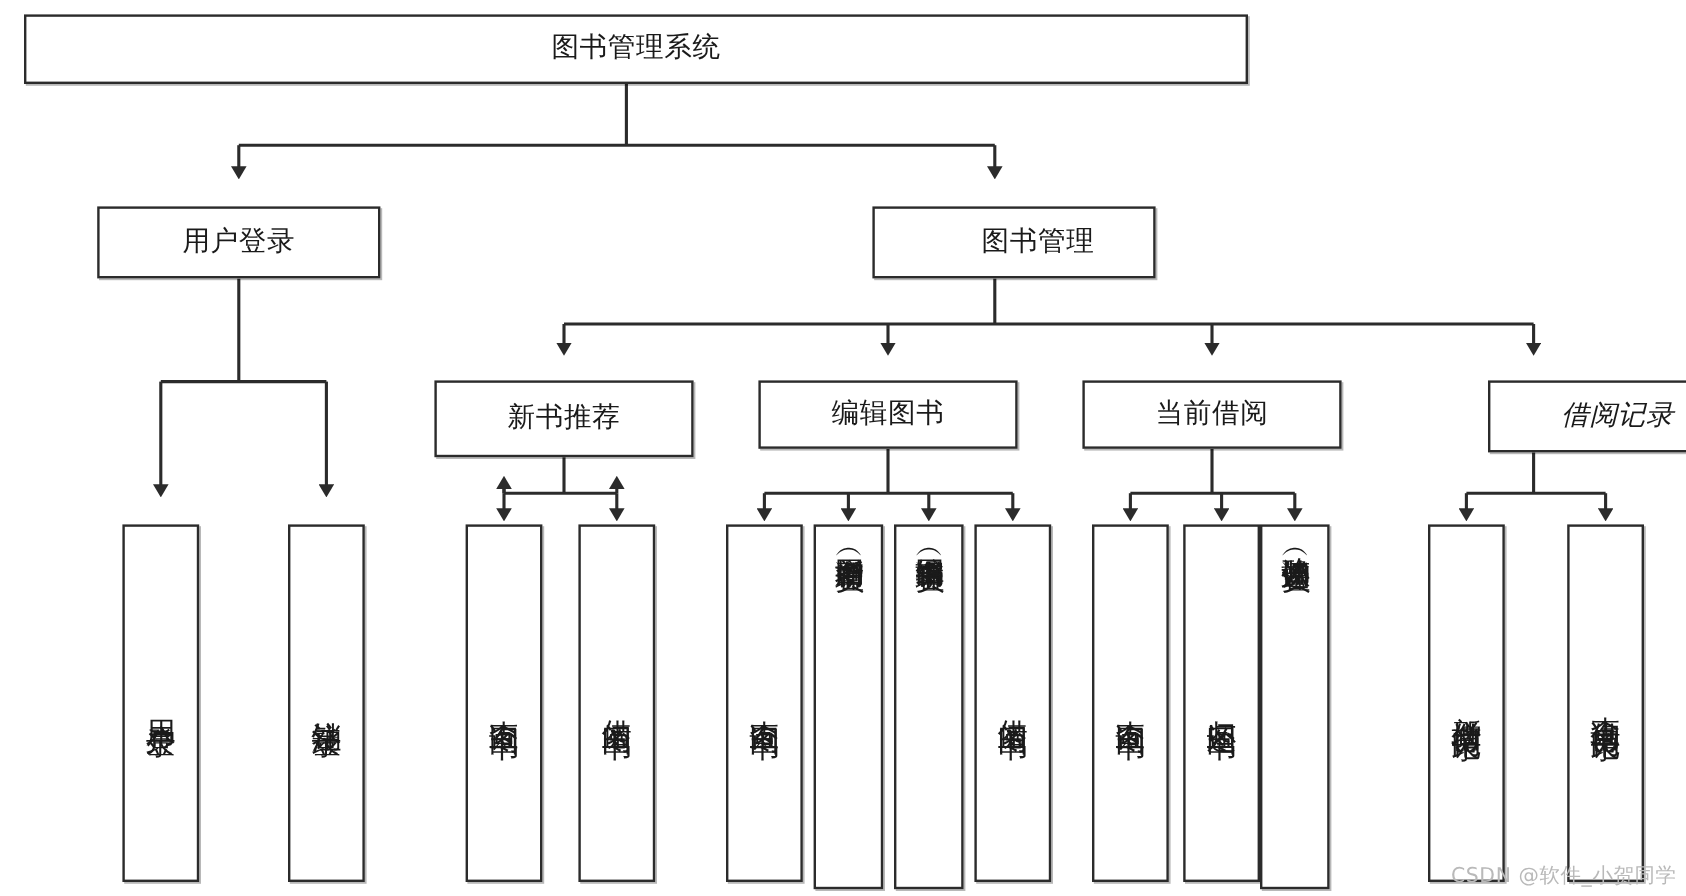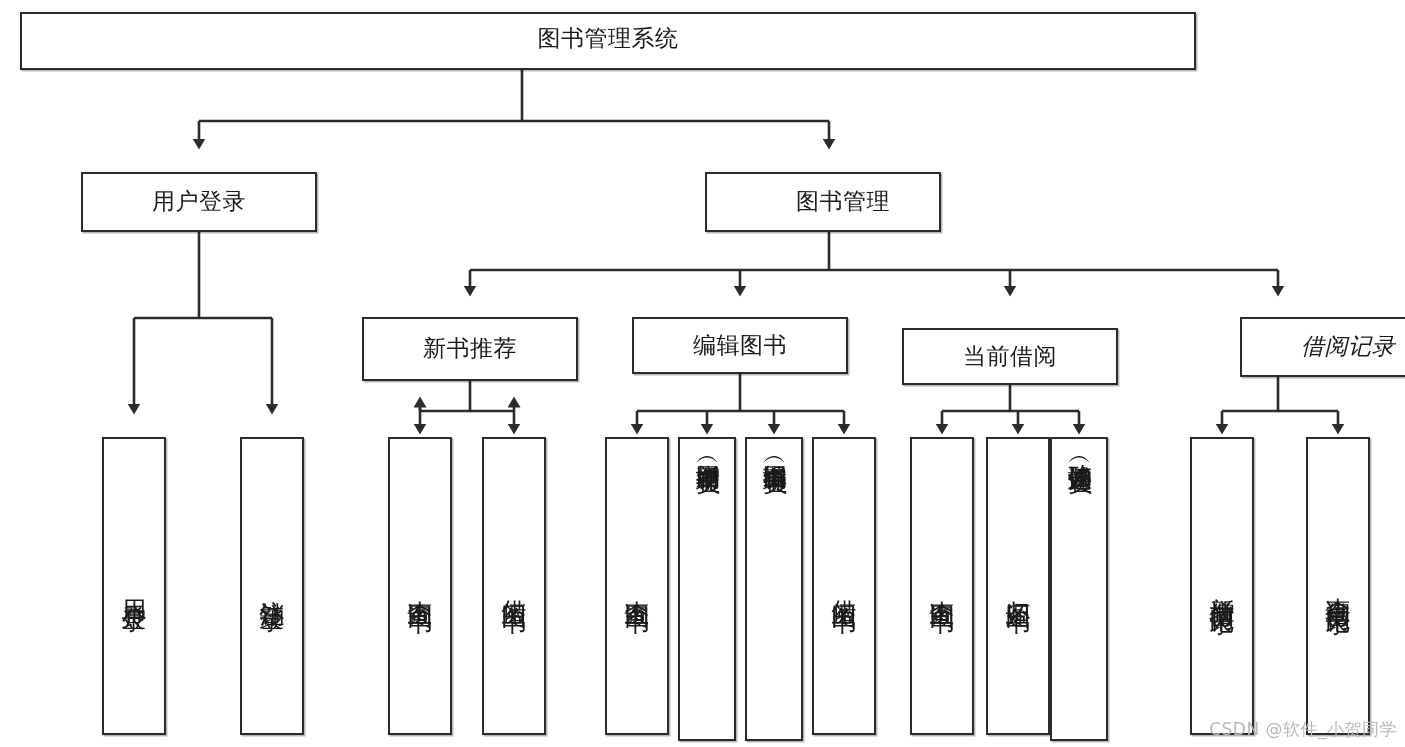--- a/index.html
+++ b/index.html
@@ -130,38 +130,38 @@
       <path d="M1018,411 L1018,425" marker-end="url(#arrow)"></path>
       <path d="M1079,411 L1079,425" marker-end="url(#arrow)"></path>
 
       <path d="M1278,374 L1278,411"></path>
       <path d="M1222,411 L1338,411"></path>
       <path d="M1222,411 L1222,425" marker-end="url(#arrow)"></path>
       <path d="M1338,411 L1338,425" marker-end="url(#arrow)"></path>
     </g>
   </svg>
 
-  <div class="node h-node" style="left:20px; top:12px; width:1176px; height:58px;font-family:Liberation Mono, monospace;">
+  <div class="node h-node" style="left:20px; top:12px; width:1020px; height:58px;">
     <span class="node-label">图书管理系统</span>
   </div>
 
   <div class="node h-node" style="left:81px; top:172px; width:236px; height:60px;">
     <span class="node-label">用户登录</span>
   </div>
-  <div class="node h-node" style="left:705px; top:172px; width:236px; height:60px;padding-left:40px;">
+  <div class="node h-node" style="left:727px; top:172px; width:236px; height:60px;padding-left:40px;">
     <span class="node-label">图书管理</span>
   </div>
 
   <div class="node h-node" style="left:362px; top:317px; width:216px; height:64px;">
     <span class="node-label">新书推荐</span>
   </div>
   <div class="node h-node" style="left:632px; top:317px; width:216px; height:57px;">
     <span class="node-label">编辑图书</span>
   </div>
-  <div class="node h-node" style="left:902px; top:317px; width:216px; height:57px;margin-top:11px;">
+  <div class="node h-node" style="left:902px; top:317px; width:216px; height:57px;">
     <span class="node-label">当前借阅</span>
   </div>
   <div class="node h-node" style="left:1240px; top:317px; width:216px; height:60px;font-style:italic;">
     <span class="node-label">借阅记录</span>
   </div>
 
   <div class="node v-node center-label" style="left:102px; top:437px; width:64px; height:298px;">
     <span class="node-label">用户登录</span>
   </div>
   <div class="node v-node center-label" style="left:240px; top:437px; width:64px; height:298px;">

